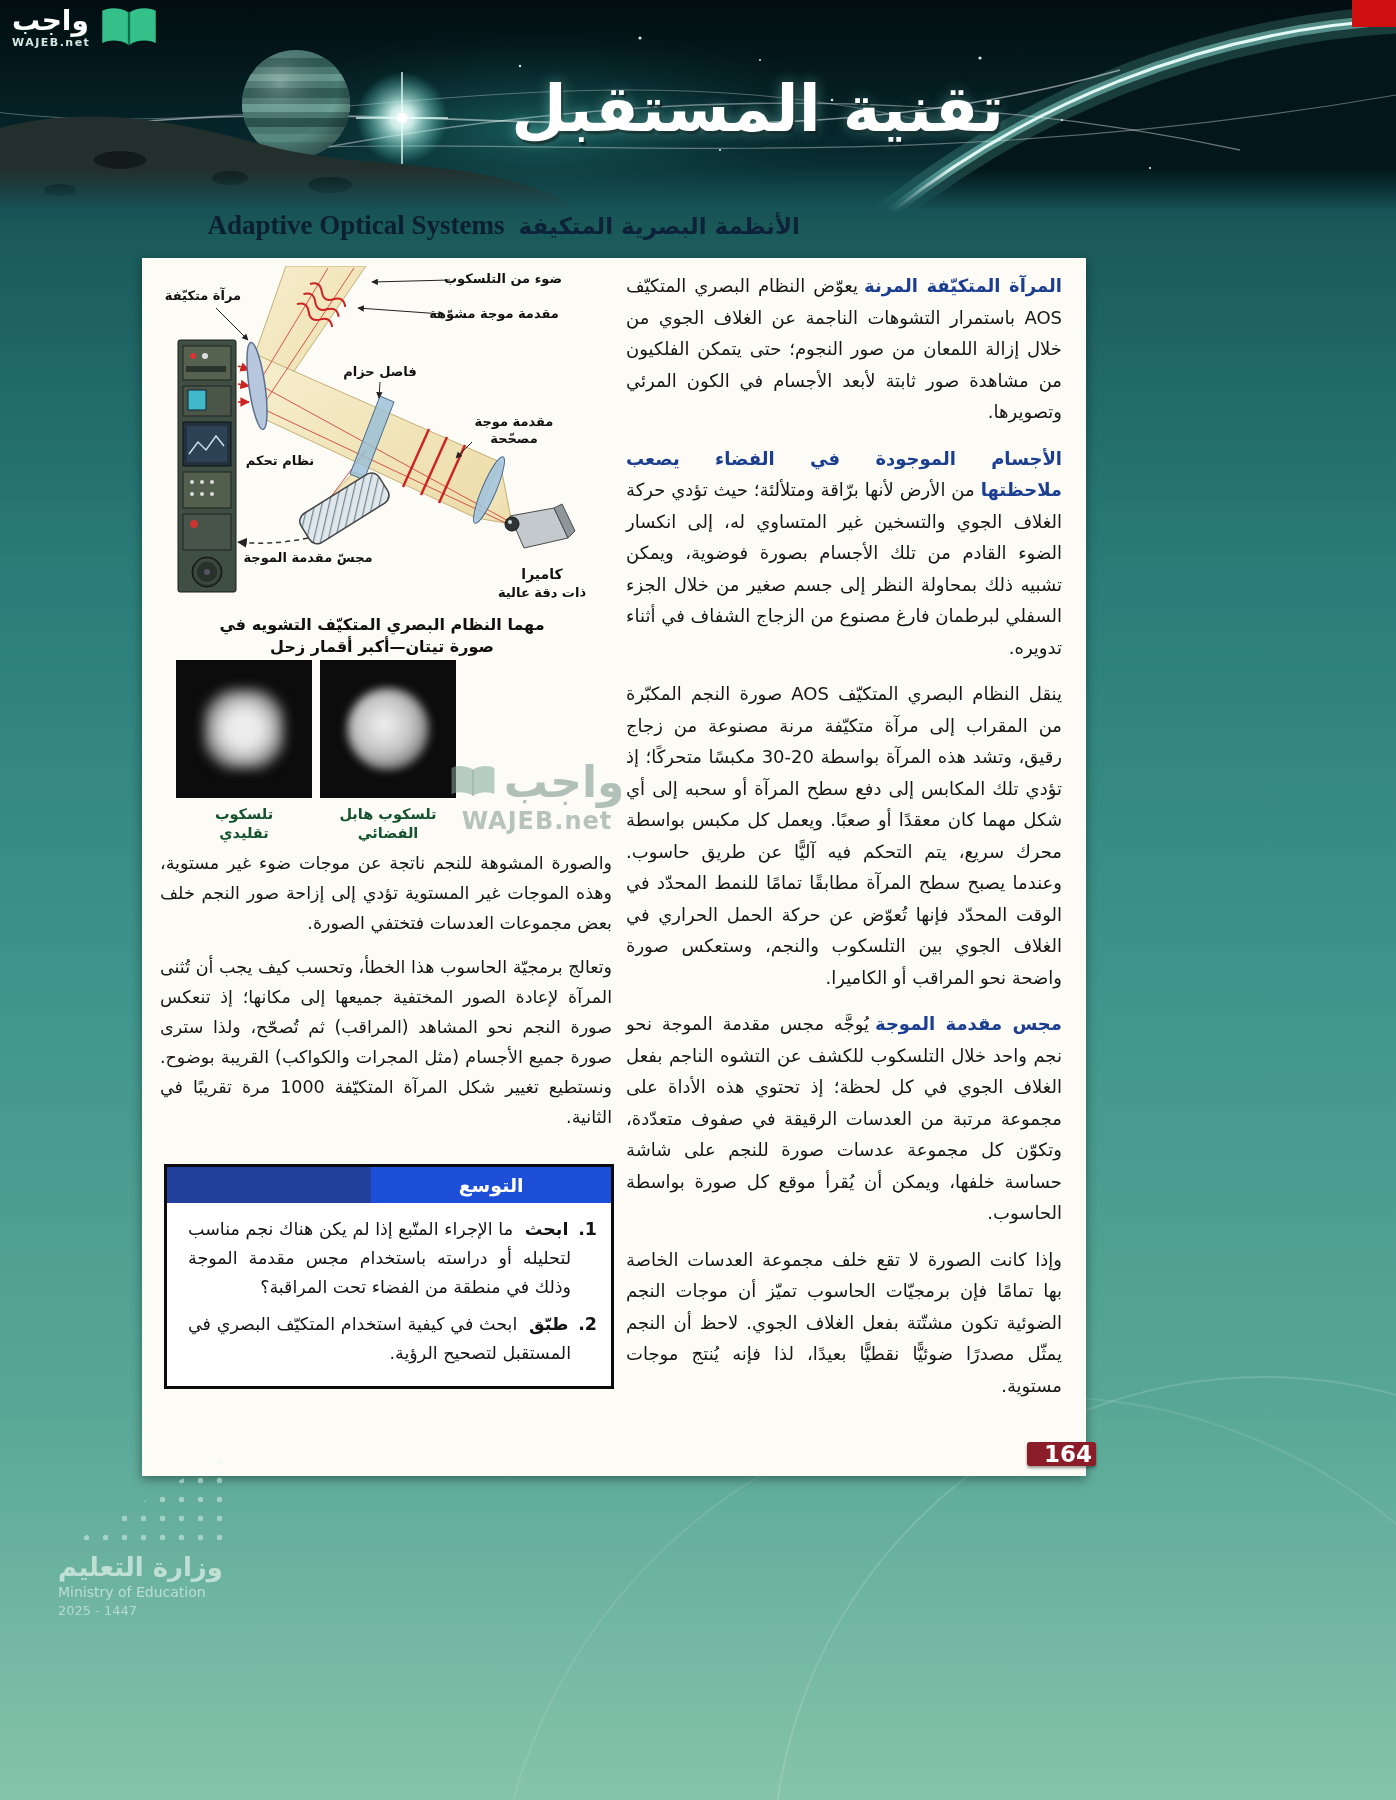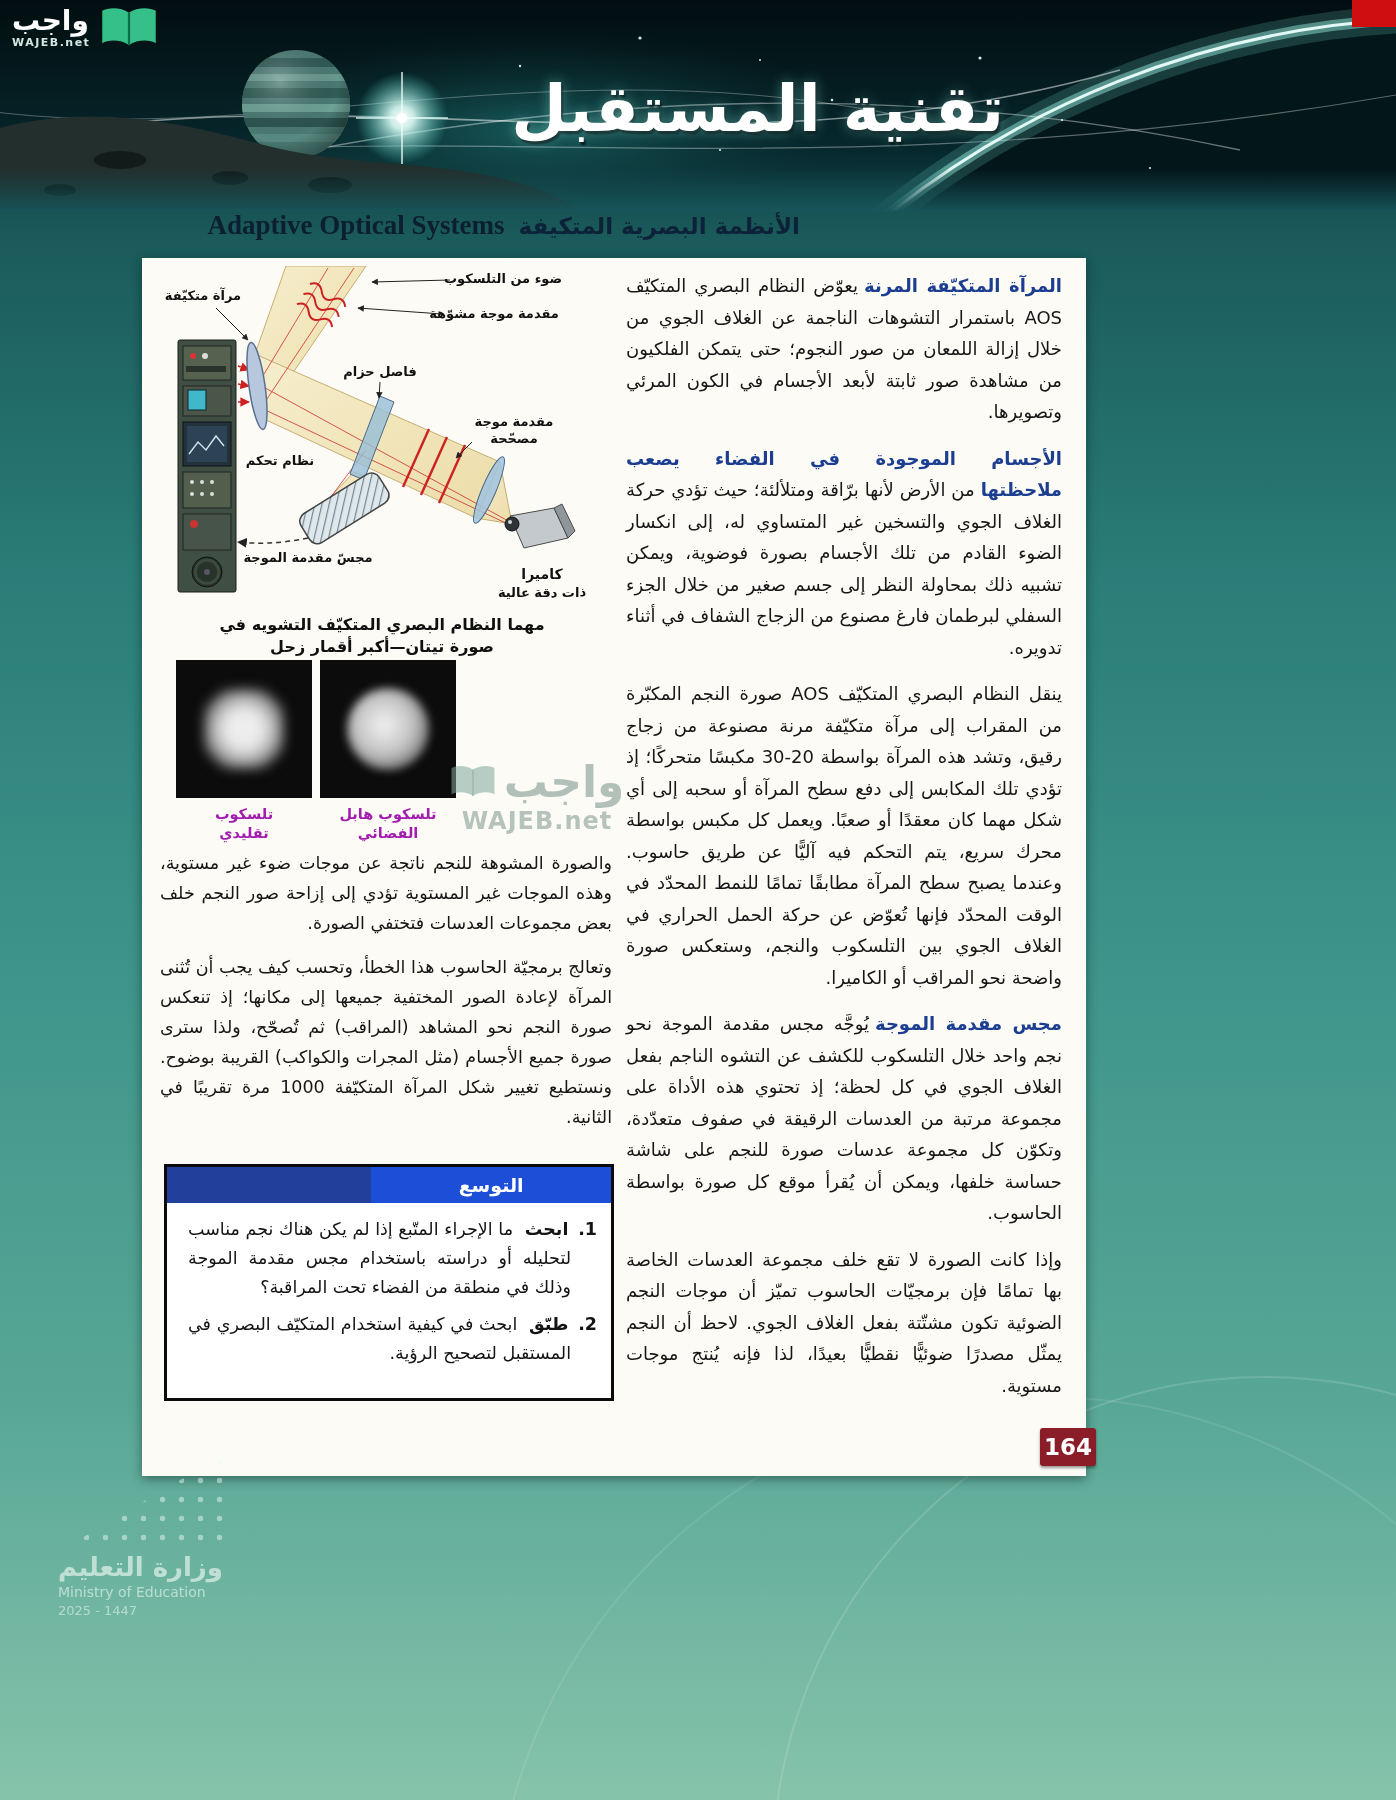--- a/index.html
+++ b/index.html
@@ -37,45 +37,45 @@
     background:radial-gradient(circle,#ededed 0 30%,#b3b3b3 55%,#6d6d6d 72%,transparent 80%),
     repeating-linear-gradient(0deg,transparent 0 12px,rgba(0,0,0,.28) 12px 14px),
     repeating-linear-gradient(90deg,transparent 0 12px,rgba(0,0,0,.28) 12px 14px);}
   .blob2{width:82px;height:82px;border-radius:50%;filter:blur(4px);
     background:radial-gradient(circle at 45% 45%,#f2f2f2,#c3c3c3 45%,#6f6f6f 76%,#2a2a2a 96%);}
   .blob3{width:102px;height:102px;border-radius:50%;filter:blur(1.5px);
     background:radial-gradient(circle at 42% 58%,#ffffff 0%,#e9e9e9 40%,#bdbdbd 70%,#636363 93%);}
   .blob3spot{position:absolute;right:24px;top:18px;width:34px;height:30px;border-radius:50%;
     background:#4c4c4c;filter:blur(5px);opacity:.85;}
   .tel-label{text-align:center;font-size:14.5px;font-weight:700;line-height:19px;margin-top:7px;
-    color:#a21caf;direction:rtl;}
+    color:#14532d;direction:rtl;}
   
   .lcol-text{position:absolute;left:18px;top:590px;width:452px;direction:rtl;text-align:justify;
     font-size:17.5px;line-height:30px;color:#161616;}
   .lcol-text p{margin:0 0 14px;}
   
   .expand{position:absolute;left:22px;top:906px;width:444px;border:3px solid #0b0b0b;background:#ffffff;}
   .expand-header{display:flex;height:36px;}
   .expand-header .eh-blue{flex:0 0 46%;background:#21409c;}
   .expand-header .eh-black{flex:1;background:#1d4ed8;color:#ffffff;display:flex;align-items:center;
     justify-content:center;font-size:19px;font-weight:700;}
-  .expand-body{padding:12px 14px 22px;direction:rtl;text-align:justify;font-size:17.5px;line-height:29px;color:#141414;margin-left:7px;}
+  .expand-body{padding:12px 14px 10px;direction:rtl;text-align:justify;font-size:17.5px;line-height:29px;color:#141414;margin-left:7px;}
   .expand-body p{margin:0 0 8px;padding-right:26px;text-indent:-26px;}
   .expand-body b{font-weight:700;}
   .expand-body .xnum{margin-left:4px;}
   .expand-body .xlead{margin-left:6px;}
   
   .rcol{position:absolute;right:24px;top:12px;width:436px;direction:rtl;text-align:justify;
     font-size:18px;line-height:31.5px;color:#161616;}
   .rcol p{margin:0 0 15px;}
   .lead{color:#1b3e91;font-weight:700;margin-left:6px;}
   
-  .page-num{position:absolute;right:-10px;bottom:10px;width:56px;height:38px;background:#8a1d27;
+  .page-num{position:absolute;right:-10px;bottom:10px;width:56px;height:24px;background:#8a1d27;
     color:#ffffff;font-size:23px;font-weight:700;display:flex;align-items:center;justify-content:center;
-    border-radius:3px;box-shadow:0 2px 3px rgba(0,0,0,.4);}
+    border-radius:3px;box-shadow:0 2px 3px rgba(0,0,0,.4);padding-left:13px;}
   
   .watermark{position:absolute;left:282px;top:498px;width:226px;text-align:center;z-index:6;
     opacity:.55;pointer-events:none;color:#76918a;}
   .wm-row{display:flex;align-items:center;justify-content:center;gap:8px;}
   .wm-ar{font-size:44px;font-weight:700;}
   .wm-net{font-size:24px;font-weight:700;letter-spacing:1px;color:#7d9691;}
   
   .ministry{position:absolute;left:58px;top:1452px;width:220px;color:#eef8f2;}
   .moe-dots{width:170px;height:100px;opacity:.55;clip-path:polygon(0% 100%,100% 0%,100% 100%);
     background-image:radial-gradient(circle,rgba(235,250,244,.85) 2.6px,transparent 3.1px);

